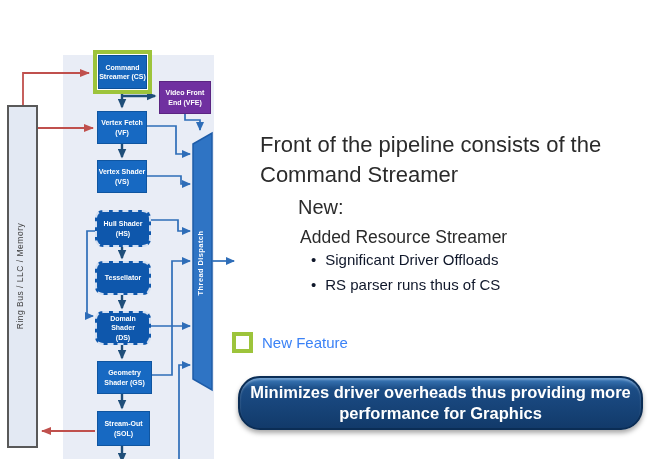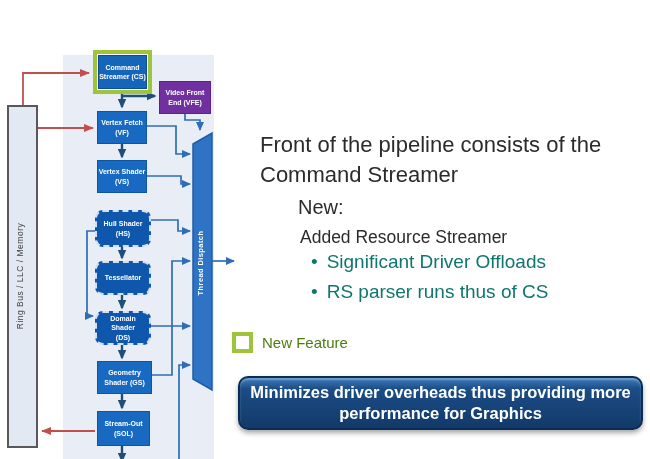--- a/index.html
+++ b/index.html
@@ -44,30 +44,30 @@
   .cs-inner{
     flex:1;display:flex;align-items:center;justify-content:center;text-align:center;
     background:#1565bb;border:1px solid #0d4f97;
     color:#fff;font-weight:700;font-size:7px;line-height:1.3;
   }
   
   .heading{position:absolute;left:260px;top:82px;width:396px;font-size:22px;line-height:1.35;color:#2b2b2b;}
   .new-label{position:absolute;left:298px;top:148px;font-size:20px;color:#2b2b2b;}
   .sub-item{position:absolute;left:300px;top:179px;font-size:17.5px;color:#2b2b2b;}
   .bullets{position:absolute;left:311px;top:203px;margin:0;padding:0;list-style:none;}
-  .bullets li{font-size:19px;color:#0f766e;margin-bottom:8px;}
+  .bullets li{font-size:15px;color:#0f172a;margin-bottom:8px;}
   .bullets li::before{content:"•";margin-right:9px;}
   .legend{position:absolute;left:232px;top:284px;display:flex;align-items:center;}
   .legend-swatch{
     width:13px;height:13px;background:#ffffff;border:4px solid #9dc43b;display:inline-block;
   }
-  .legend-label{font-size:15px;color:#4d7c0f;margin-left:9px;}
+  .legend-label{font-size:15px;color:#3b82f6;margin-left:9px;}
   .banner{
     position:absolute;left:238px;top:328px;width:405px;height:54px;box-sizing:border-box;
-    border:2px solid #0b2d55;border-radius:10px;
+    border:2px solid #0b2d55;border-radius:22px;
     background:linear-gradient(180deg,#3d7dbe 0%,#1b4c85 22%,#123a6a 100%);
     box-shadow:0 3px 5px rgba(0,0,0,.35), inset 0 2px 2px rgba(255,255,255,.28);
     display:flex;align-items:center;justify-content:center;text-align:center;
     color:#ffffff;font-weight:700;font-size:16.5px;line-height:1.25;padding:0 8px;
   }
 </style>
 </head>
 <body>
 
 <div id="stage">

